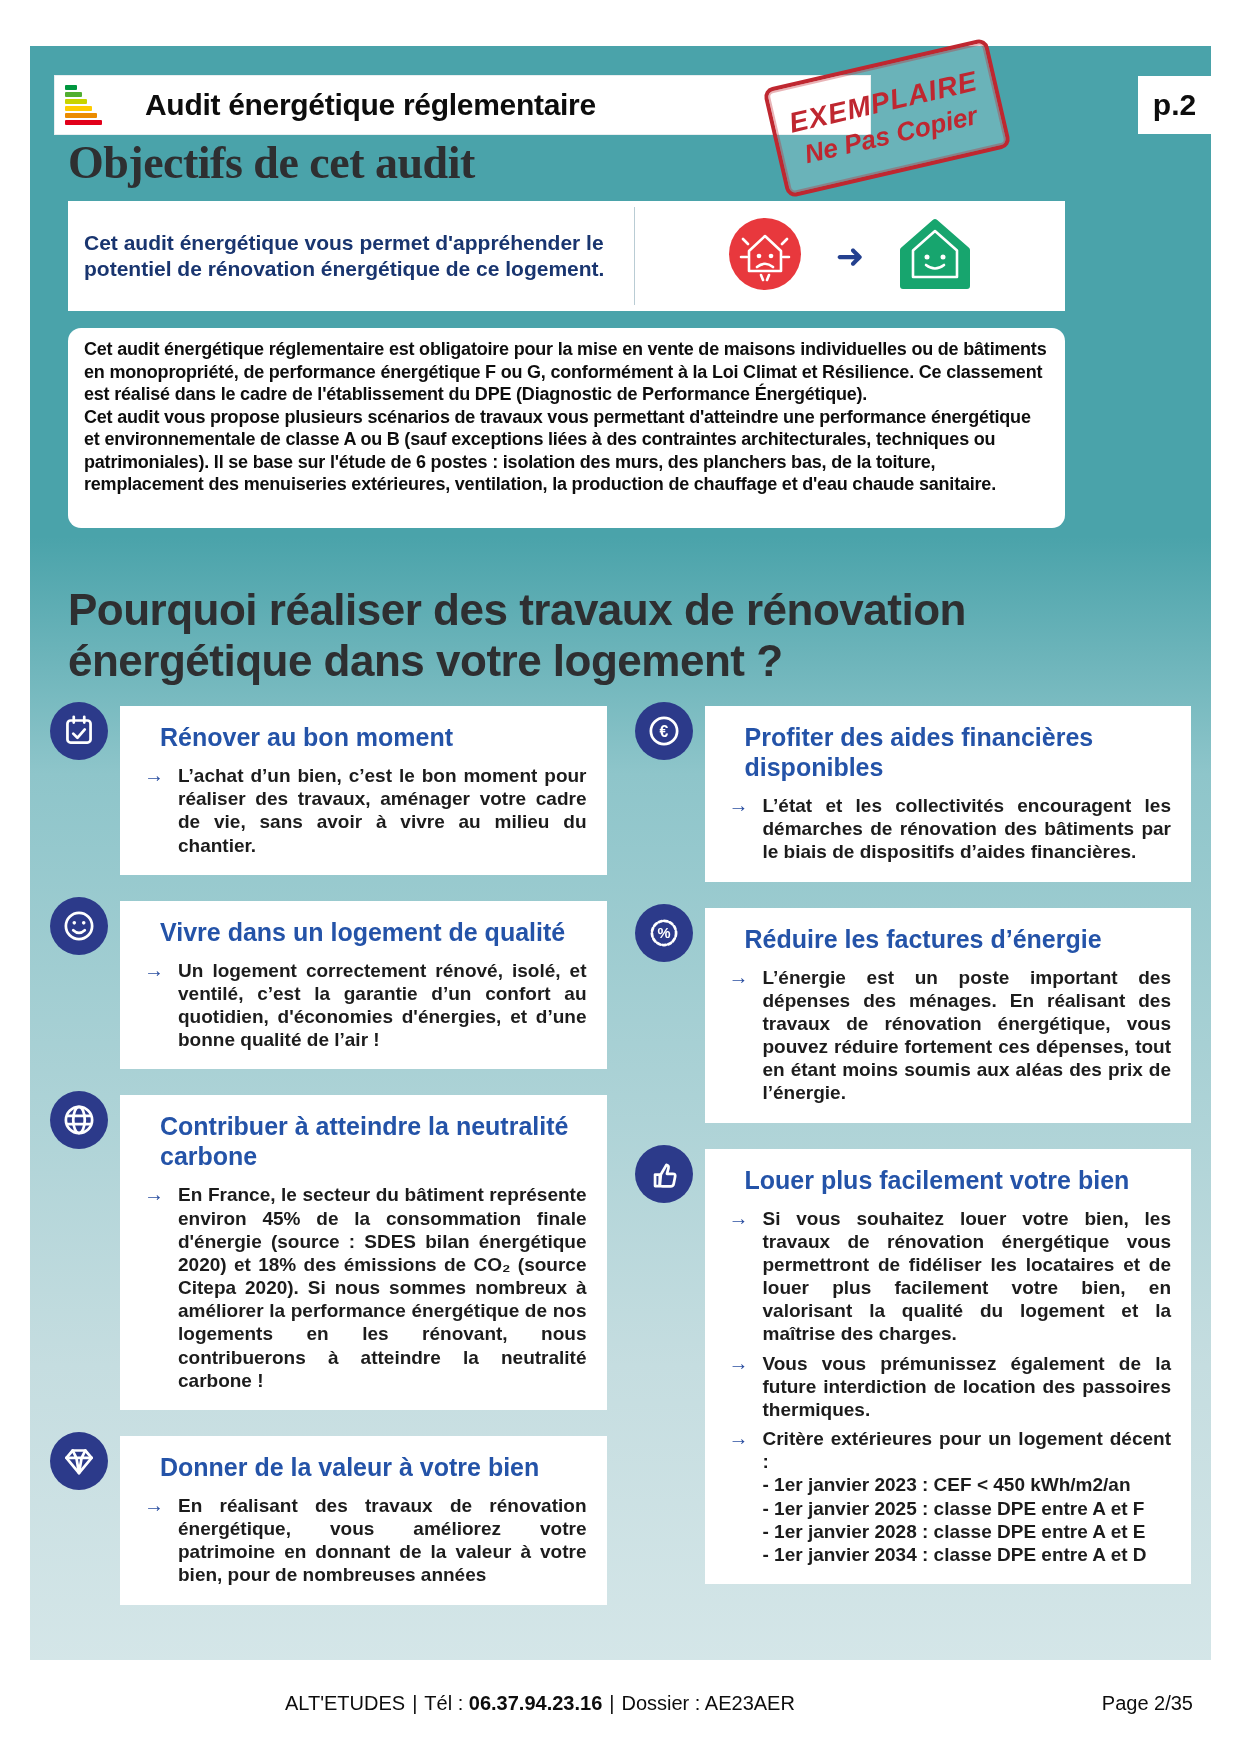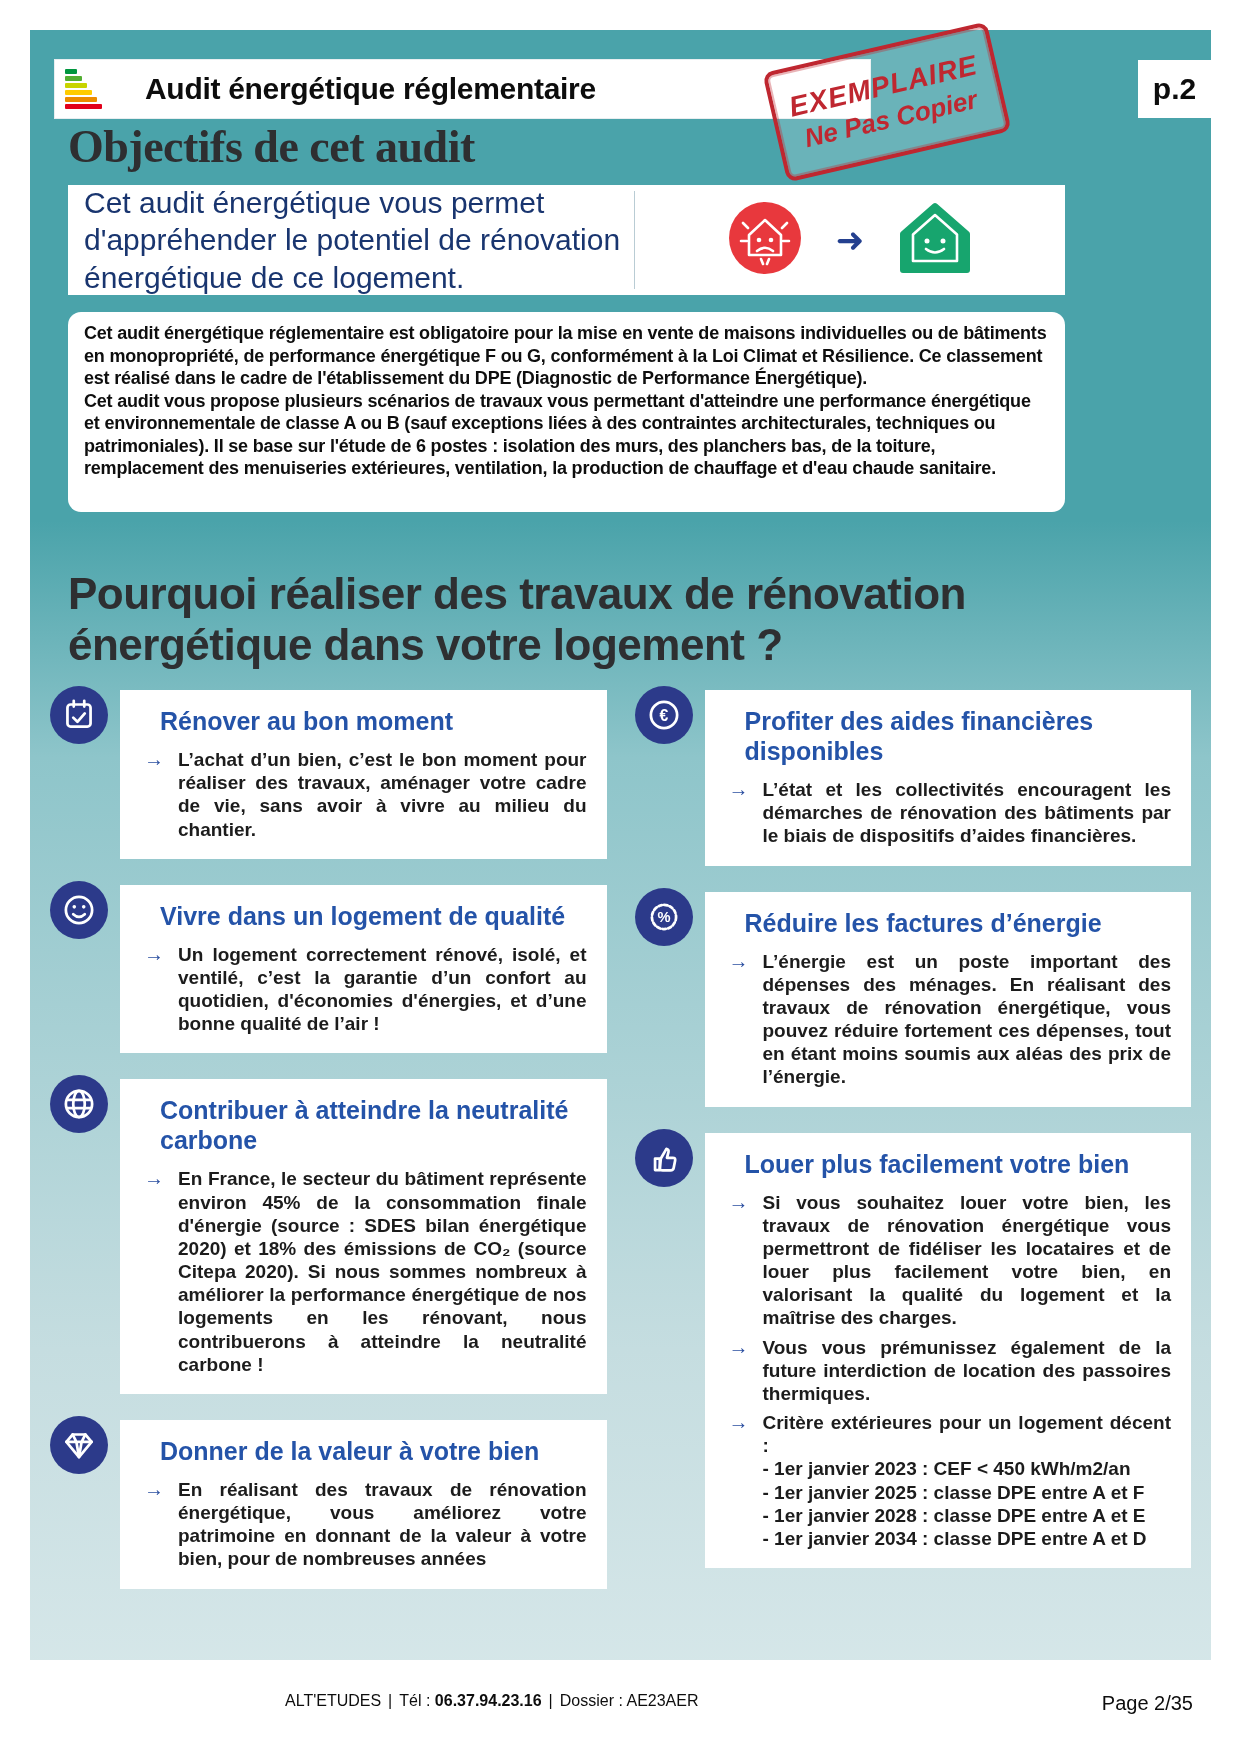--- a/index.html
+++ b/index.html
@@ -1,38 +1,38 @@
 <!DOCTYPE html>
 <html><head>
 <meta charset="utf-8">
 <style>
   html,body{margin:0;padding:0;}
   body{width:1241px;height:1755px;font-family:"Liberation Sans","DejaVu Sans",sans-serif;background:#ffffff;position:relative;}
   .page{position:absolute;inset:0;background:#ffffff;overflow:hidden;}
-  .canvas{position:absolute;left:30px;top:30px;width:1181px;height:1692px;
+  .canvas{position:absolute;left:30px;top:46px;width:1181px;height:1692px;
     background:linear-gradient(180deg,#4aa3aa 0%,#4aa3aa 29%,#8ec5ca 43%,#c5dde0 78%,#d8e8ea 100%);}
   
   .title-bar{position:absolute;left:25px;top:30px;width:815px;height:58px;background:#ffffff;display:flex;align-items:center;box-shadow:0 0 0 1px #e8eef0;}
   .dpe-icon{width:42px;height:46px;margin-left:10px;display:flex;flex-direction:column;justify-content:center;gap:2px;}
   .dpe-icon div{height:5px;border-radius:1px;}
   .bar-a{width:12px;background:#00963f;}
   .bar-b{width:17px;background:#52ae32;}
   .bar-c{width:22px;background:#c8d400;}
   .bar-d{width:27px;background:#ffcc00;}
   .bar-e{width:32px;background:#eb8c00;}
   .bar-f{width:37px;background:#e2001a;}
   .header-title{margin-left:38px;font-size:30px;font-weight:bold;color:#0d0d0d;letter-spacing:-.3px;}
   .page-num-box{position:absolute;left:1108px;top:30px;width:73px;height:58px;background:#ffffff;display:flex;align-items:center;justify-content:center;font-size:30px;font-weight:bold;color:#0d0d0d;}
   .stamp{position:absolute;left:742px;top:16px;width:222px;height:104px;transform:rotate(-13deg);border:4px solid #bf2730;border-radius:10px;box-shadow:inset 0 0 0 2px rgba(191,39,48,.35);display:flex;flex-direction:column;align-items:center;justify-content:center;color:#bf2730;background:rgba(255,255,255,.18);z-index:5;}
   .stamp .l1{font-size:28px;font-weight:800;letter-spacing:1px;font-style:italic;}
   .stamp .l2{font-size:26px;font-weight:bold;font-style:italic;margin-top:2px;}
   
   .h1-objectifs{position:absolute;left:38px;top:90px;font-size:46px;font-weight:bold;color:#2e2f31;letter-spacing:-.5px;font-family:Liberation Serif, serif;}
   .highlight-box{position:absolute;left:38px;top:155px;width:997px;height:110px;background:#ffffff;display:flex;align-items:center;}
-  .highlight-text{width:540px;padding:10px 10px 10px 16px;font-size:30px;line-height:1.25;font-weight:normal;color:#19356f;}
+  .highlight-text{width:540px;padding:10px 10px 10px 16px;font-size:21px;line-height:1.25;font-weight:bold;color:#19356f;}
   .v-divider{width:1px;align-self:stretch;background:#b9ccd4;margin:6px 0;}
   .house-icons{flex:1;display:flex;align-items:center;justify-content:center;gap:34px;}
   .transition-arrow{font-size:34px;color:#24408f;font-weight:bold;}
   .intro-box{position:absolute;left:38px;top:282px;width:997px;min-height:200px;background:#ffffff;padding:10px 16px 12px;box-sizing:border-box;border-radius:13px;}
   .intro-box p{margin:0;font-size:18px;line-height:1.25;font-weight:bold;color:#0e0e0e;letter-spacing:-.2px;}
   
   .why-heading{position:absolute;left:38px;top:538px;width:1040px;font-size:44px;line-height:1.17;font-weight:bold;color:#2e2f31;letter-spacing:-.5px;}
   .columns{position:absolute;left:20px;top:660px;width:1141px;display:flex;gap:28px;}
   .col{flex:1;display:flex;flex-direction:column;}
   .card{display:flex;align-items:flex-start;margin-bottom:26px;}
@@ -40,21 +40,21 @@
   .icon-circle svg{width:42px;height:42px;}
   .card-box{background:#ffffff;flex:1;padding:16px 20px 18px 22px;}
   .card-title{margin:0 0 12px 18px;font-size:25px;font-weight:bold;color:#2453a8;line-height:1.2;}
   .bullet{display:flex;margin-top:6px;}
   .bullet .arr{flex:0 0 34px;color:#2a4ea0;font-size:20px;font-weight:bold;padding-left:2px;}
   .bullet .btxt{flex:1;}
   .bullet p{margin:0;font-size:19px;line-height:1.22;font-weight:bold;color:#1c1c1c;text-align:justify;}
   .bullet p.crit{text-align:left;}
   
   .footer{position:absolute;left:0;top:1660px;width:1241px;height:95px;background:#ffffff;}
-  .footer-info{position:absolute;left:285px;top:32px;font-size:16px;color:#0d0d0d;}
+  .footer-info{position:absolute;left:285px;top:32px;font-size:20px;color:#0d0d0d;}
   .footer-info .ph{font-weight:bold;}
   .footer-info .sep{padding:0 7px;}
   .footer-page{position:absolute;right:48px;top:32px;font-size:20px;color:#0d0d0d;}
   svg .st{stroke:#fff;stroke-width:2.6;fill:none;stroke-linecap:round;stroke-linejoin:round;}
 </style>
 </head>
 <body>
 
 <div class="page">
   <div class="canvas">

